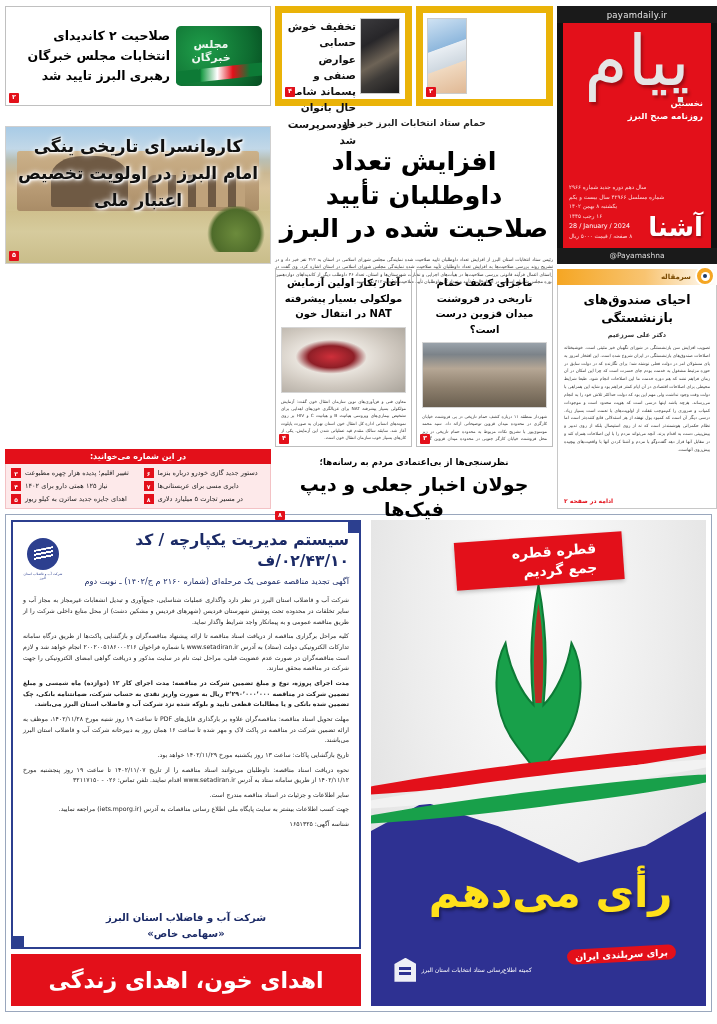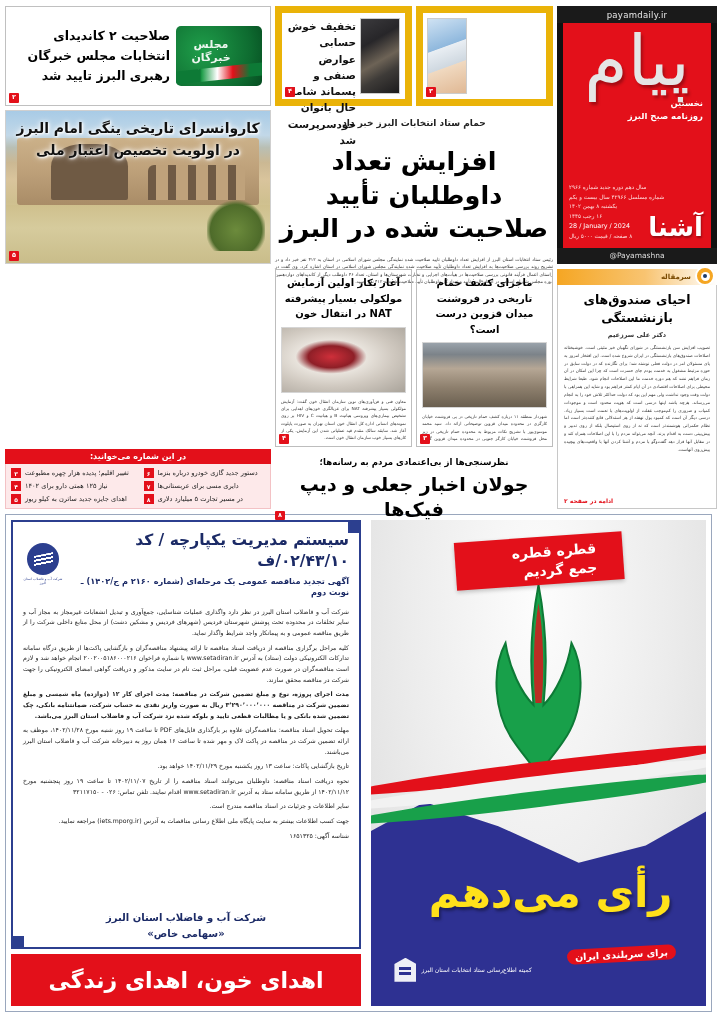--- a/index.html
+++ b/index.html
@@ -79,21 +79,21 @@
   .lead-title {
     text-align:center; font-size:25.5px; line-height:1.32; font-weight:bold; color:#000;
     margin-top:13px; letter-spacing:-.4px;
   }
   .lead-body {
     font-size:4.5px; line-height:1.62; color:#333; text-align:justify;
     margin-top:6px; column-count:1;
   }
 
   
-  .right-col { width:266px; flex:0 0 266px; order:1; display:flex; flex-direction:column; gap:4px; }
+  .right-col { width:266px; flex:0 0 266px; order:1; display:flex; flex-direction:column; gap:20px; }
   .khobregan {
     border:1px solid #c0c0c0; background:#fff; height:100px;
     display:flex; flex-direction:row-reverse; align-items:center; gap:6px;
     padding:6px 8px 6px 6px; position:relative;
   }
   .khobregan h3 { font-size:12.5px; line-height:1.62; font-weight:bold; text-align:right; flex:1; }
   .khob-emblem {
     width:86px; height:60px; flex:0 0 86px; border-radius:5px; position:relative; overflow:hidden;
     background: radial-gradient(circle at 30% 40%, #1f9e4a 0%, #0e6b30 70%, #064d21 100%);
   }
@@ -130,21 +130,21 @@
   .photo-ground {
     position:absolute; bottom:0; left:0; right:0; height:38%;
     background: linear-gradient(180deg,#cfc08d 0%, #d6cb9d 40%, #c9bd8a 100%);
   }
   .photo-shrub {
     position:absolute; bottom:8%; right:2%; width:22%; height:34%;
     background: radial-gradient(circle at 50% 60%, #6c8b3c 0%, #4e6b2a 60%, transparent 72%);
   }
   .photo-caption {
     position:absolute; top:6px; right:8px; left:8px; text-align:center;
-    font-size:14px; font-weight:bold; line-height:1.6; color:#111;
+    font-size:17px; font-weight:bold; line-height:1.6; color:#111;
     text-shadow: 0 0 4px #fff, 0 0 7px #fff, 1px 1px 2px #fff;
   }
 
   
   .mid-region { display:flex; flex-direction:row-reverse; gap:4px; margin-top:5px; height:240px; }
 
   
   .editorial { width:160px; flex:0 0 160px; order:3; display:flex; flex-direction:column; }
   .ed-head {
     height:16px; background: linear-gradient(90deg,#f5a623 0%, #f8c471 55%, #ffffff 100%);
@@ -223,21 +223,21 @@
     display:flex; align-items:center; justify-content:center;
   }
   .t-logo .circ em {
     display:block; width:19px; height:11px; font-style:normal;
     background: repeating-linear-gradient(180deg,#fff 0 2px,#2c3f8f 2px 4px);
     transform: skewY(-12deg);
   }
   .t-logo small { font-size:3.4px; color:#2c3f8f; display:block; margin-top:2px; line-height:1.2; }
   .t-headtext { flex:1; text-align:right; }
   .t-code { font-size:15.5px; font-weight:bold; color:#1b2a66; line-height:1.35; direction:rtl; }
-  .t-sub { font-size:8.2px; font-weight:bold; color:#1b2a66; margin-top:4px; line-height:1.4; }
+  .t-sub { font-size:8.2px; font-weight:normal; color:#1b2a66; margin-top:4px; line-height:1.4; }
   .t-body { padding:2px 10px 6px; font-size:6.2px; line-height:1.72; text-align:justify; color:#1a1a1a; flex:1; }
   .t-body p { margin-bottom:4px; }
   .t-body .bold { font-weight:bold; }
   .t-sign { font-size:10px; font-weight:bold; color:#1b2a66; text-align:center; line-height:1.55; padding:2px 0 6px; }
   .blood-banner {
     height:52px; margin-top:5px; background:#e3101a; display:flex; align-items:center; justify-content:center;
   }
   .blood-banner span { color:#fff; font-size:22px; font-weight:bold; letter-spacing:-.3px; }
 
   

